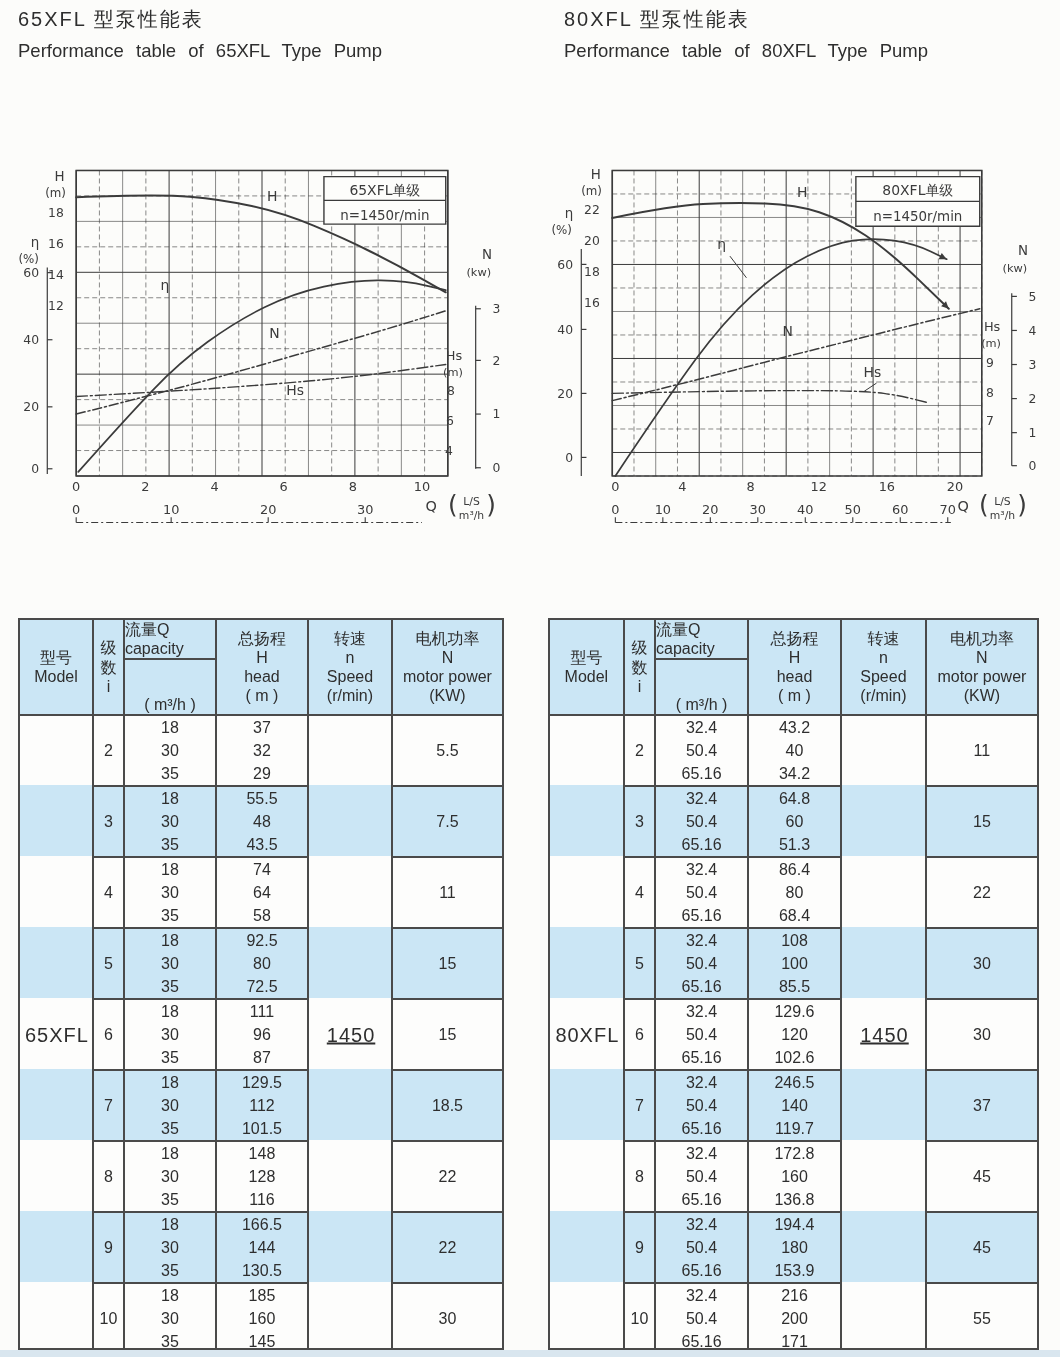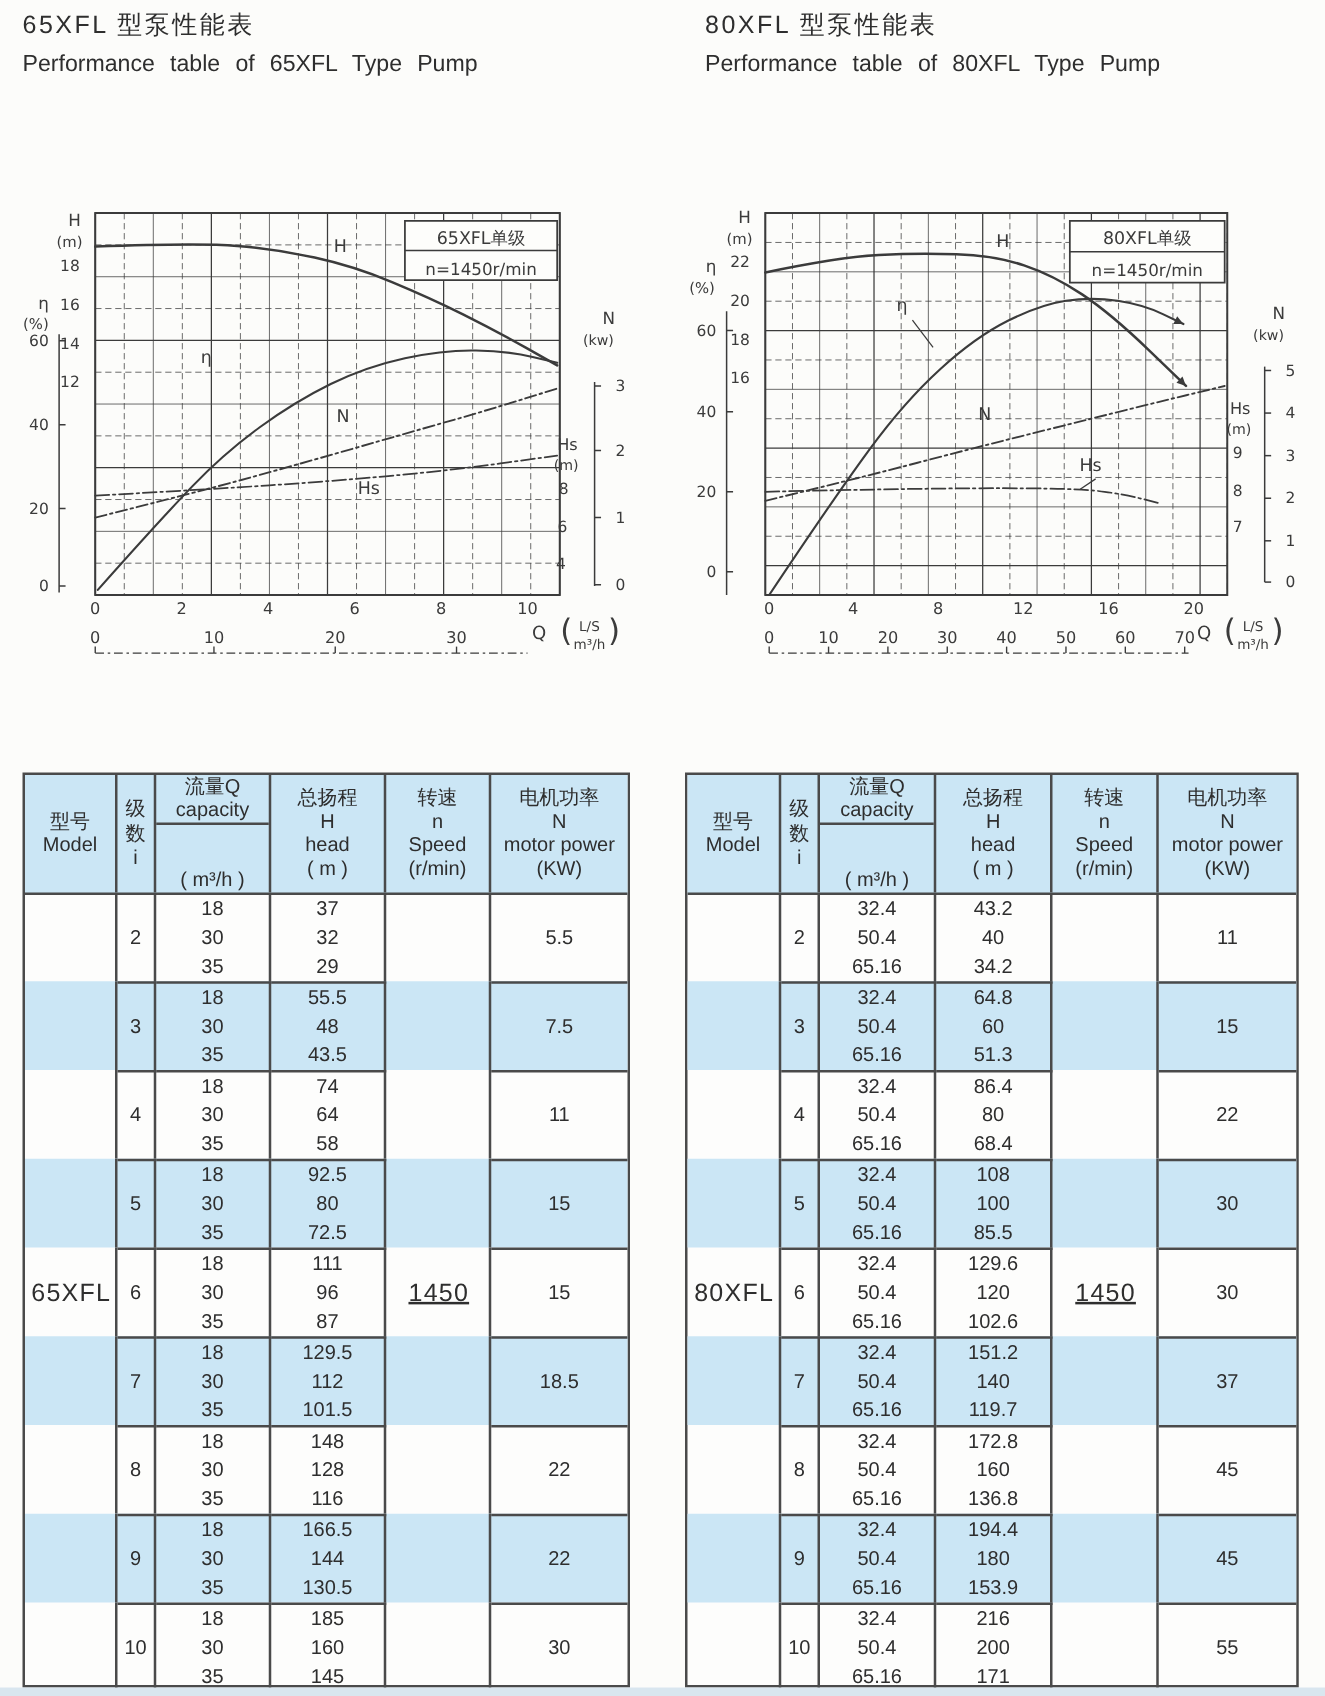--- a/index.html
+++ b/index.html
@@ -26,21 +26,21 @@
   .thead{height:94px;background:var(--stripe);border-bottom:2px solid var(--bd);flex:0 0 auto;}
   .tbody{flex:1;display:flex;flex-direction:column;position:relative;}
   .brow{flex:1;}
   .brow.stripe{background:var(--stripe);}
   .c{border-right:2px solid var(--bd);display:flex;flex-direction:column;align-items:center;justify-content:center;min-width:0;}
   .c:last-child{border-right:none;}
   .brow + .brow .hl{border-top:2px solid var(--bd);}
   .hcell{line-height:1.2;text-align:center;font-size:16px;}
   .hcell .ln{white-space:nowrap;}
   .capcell{justify-content:stretch;align-items:stretch;padding:0;}
-  .cap-top{flex:1.25;display:flex;flex-direction:column;align-items:center;justify-content:center;border-bottom:2px solid var(--bd);line-height:1.2;}
+  .cap-top{flex:1.25;display:flex;flex-direction:column;align-items:flex-start;justify-content:center;border-bottom:2px solid var(--bd);line-height:1.2;}
   .cap-bot{flex:1;display:flex;align-items:center;justify-content:center;margin-top:36px;}
   .vline{line-height:23px;text-align:center;}
   .overlay{position:absolute;top:50%;transform:translate(-50%,-50%);font-size:20px;letter-spacing:1px;}
   .ov-model{left:7.67%;}
   .ov-speed{left:68.68%;text-decoration:underline;}
 
   .bottom-band{position:absolute;left:0;right:0;bottom:0;height:7px;background:var(--band);}
 </style>
 </head>
 <body>
@@ -581,21 +581,21 @@
         </div>
         <div class="trow brow stripe">
           <div class="c"></div>
           <div class="c hl">7</div>
           <div class="c hl">
             <div class="vline">32.4</div>
             <div class="vline">50.4</div>
             <div class="vline">65.16</div>
           </div>
           <div class="c hl">
-            <div class="vline">151.2</div>
+            <div class="vline">246.5</div>
             <div class="vline">140</div>
             <div class="vline">119.7</div>
           </div>
           <div class="c"></div>
           <div class="c hl">37</div>
         </div>
         <div class="trow brow">
           <div class="c"></div>
           <div class="c hl">8</div>
           <div class="c hl">

